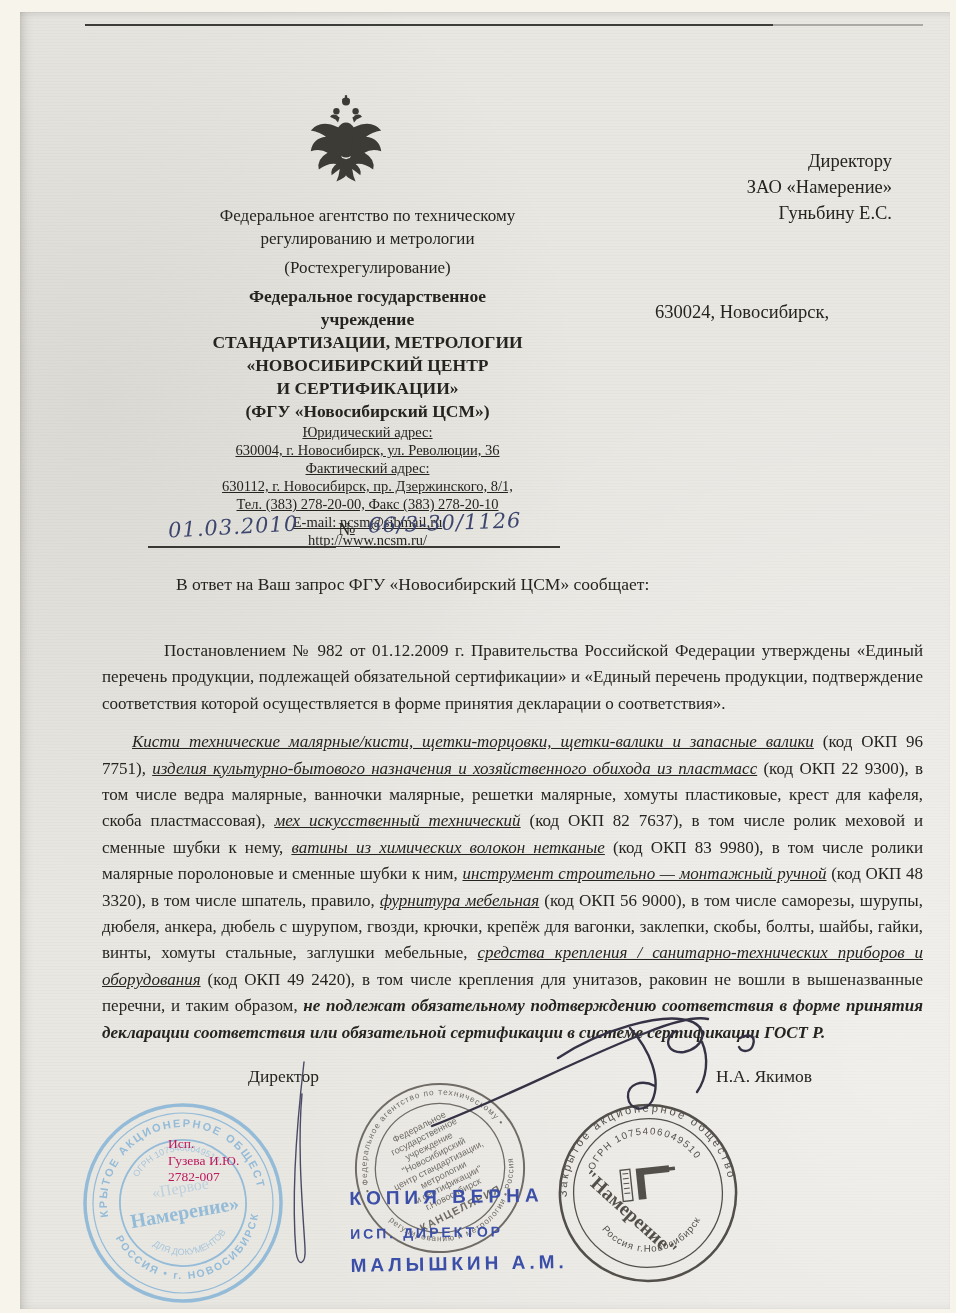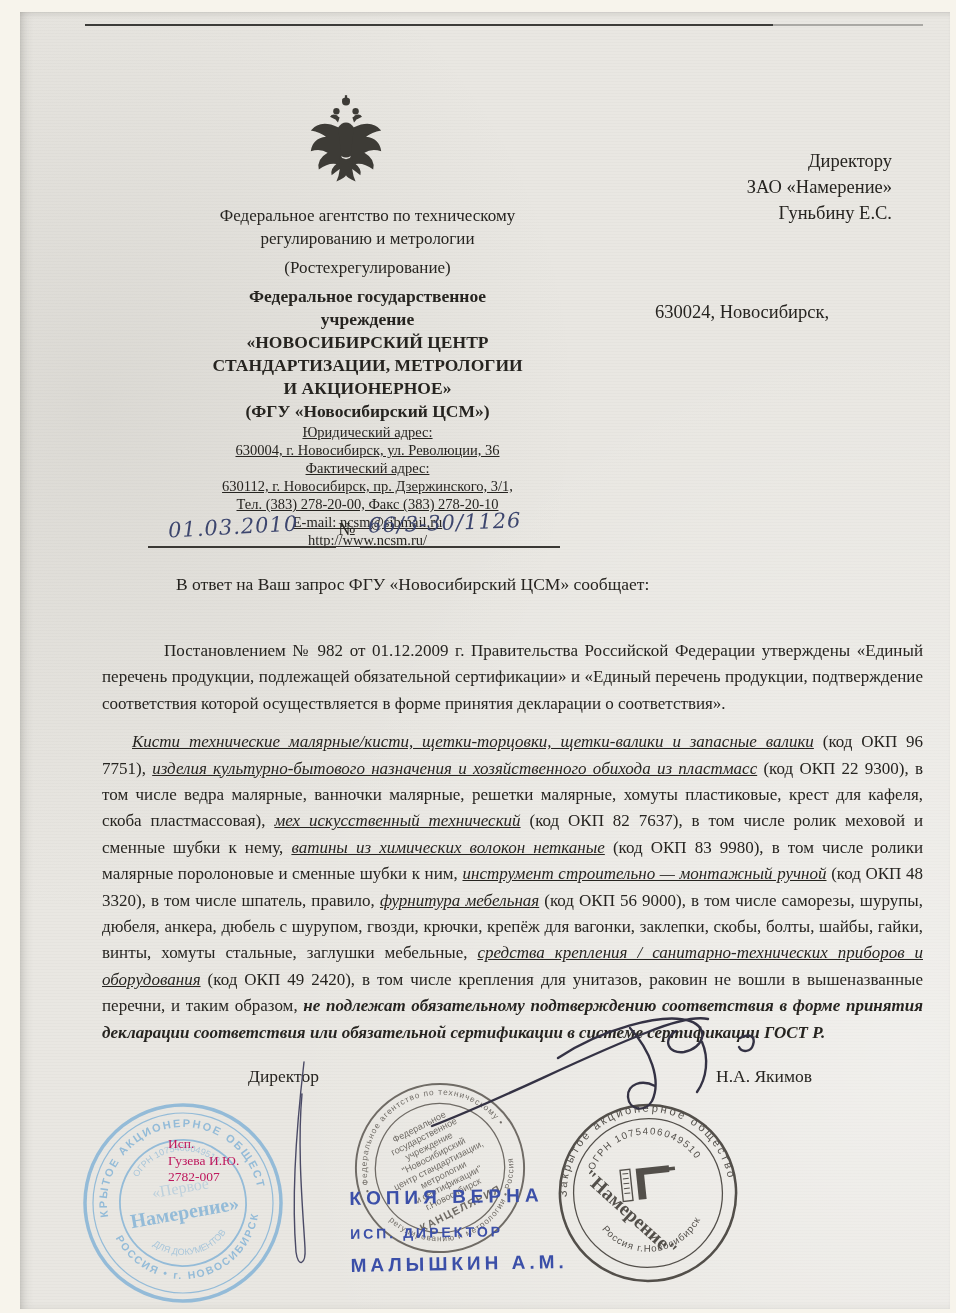--- a/index.html
+++ b/index.html
@@ -94,28 +94,28 @@
       <rect x="46" y="78" width="8" height="3"></rect>
     </g>
   </svg>
 
   <div id="lh" class="abs">
     <div>Федеральное агентство по техническому</div>
     <div>регулированию и метрологии</div>
     <div class="lh-gap">(Ростехрегулирование)</div>
     <div class="lh-bold lh-gap">Федеральное государственное</div>
     <div class="lh-bold">учреждение</div>
+    <div class="lh-bold">СТАНДАРТИЗАЦИИ, МЕТРОЛОГИИ</div>
     <div class="lh-bold">«НОВОСИБИРСКИЙ ЦЕНТР</div>
-    <div class="lh-bold">СТАНДАРТИЗАЦИИ, МЕТРОЛОГИИ</div>
-    <div class="lh-bold">И АКЦИОНЕРНОЕ»</div>
+    <div class="lh-bold">И СЕРТИФИКАЦИИ»</div>
     <div class="lh-bold">(ФГУ «Новосибирский ЦСМ»)</div>
     <div class="lh-small">Юридический адрес:</div>
     <div class="lh-small">630004, г. Новосибирск, ул. Революции, 36</div>
     <div class="lh-small">Фактический адрес:</div>
-    <div class="lh-small">630112, г. Новосибирск, пр. Дзержинского, 3/1,</div>
+    <div class="lh-small">630112, г. Новосибирск, пр. Дзержинского, 8/1,</div>
     <div class="lh-small">Тел. (383) 278-20-00, Факс (383) 278-20-10</div>
     <div class="lh-small">E-mail: ncsm@sibmail.ru</div>
     <div class="lh-small lh-url">http://www.ncsm.ru/</div>
   </div>
 
   <div id="rcpt" class="abs">
     <div>Директору</div>
     <div>ЗАО «Намерение»</div>
     <div>Гуньбину Е.С.</div>
   </div>

